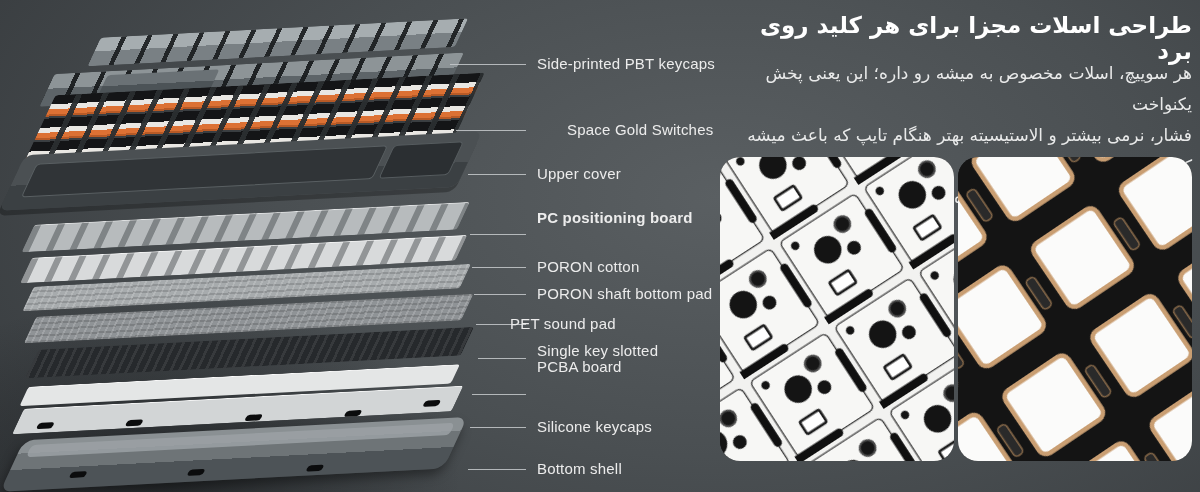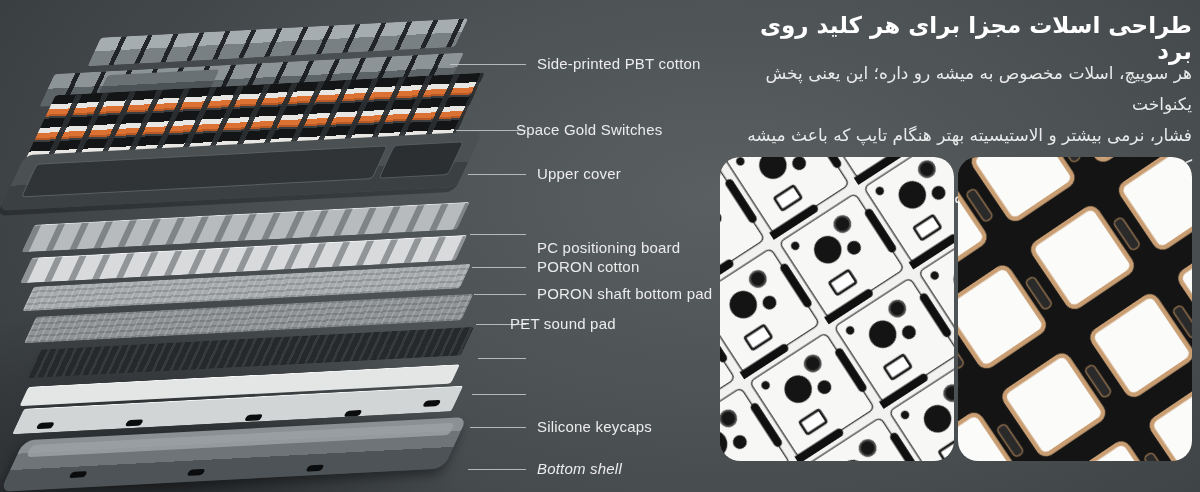--- a/index.html
+++ b/index.html
@@ -109,29 +109,33 @@
   <div class="leader" style="left:468px;top:174px;width:58px;"></div>
   <div class="leader" style="left:470px;top:234px;width:56px;"></div>
   <div class="leader" style="left:472px;top:267px;width:54px;"></div>
   <div class="leader" style="left:474px;top:294px;width:52px;"></div>
   <div class="leader" style="left:476px;top:324px;width:50px;"></div>
   <div class="leader" style="left:478px;top:358px;width:48px;"></div>
   <div class="leader" style="left:472px;top:394px;width:54px;"></div>
   <div class="leader" style="left:470px;top:427px;width:56px;"></div>
   <div class="leader" style="left:468px;top:469px;width:58px;"></div>
 
-  <div class="callout" style="left:537px;top:54px;">Side-printed PBT cotton</div>
-  <div class="callout" style="left:516px;top:120px;">Space Gold Switches</div>
+  <div class="callout" style="left:537px;top:54px;">Side-printed PBT keycaps</div>
+  <div class="callout" style="left:567px;top:120px;">Space Gold Switches</div>
   <div class="callout" style="left:537px;top:164px;">Upper cover</div>
-  <div class="callout" style="left:537px;top:238px;">PC positioning board</div>
+  <div class="callout" style="left:537px;top:208px;font-weight:bold;">PC positioning board</div>
   <div class="callout" style="left:537px;top:257px;">PORON cotton</div>
   <div class="callout" style="left:537px;top:284px;">PORON shaft bottom pad</div>
   <div class="callout" style="left:510px;top:314px;">PET sound pad</div>
+  <div class="callout two-line" style="left:537px;top:343px;">
+    <div>Single key slotted</div>
+    <div>PCBA board</div>
+  </div>
   <div class="callout" style="left:537px;top:417px;">Silicone keycaps</div>
-  <div class="callout" style="left:537px;top:459px;font-style:italic;">Bottom shell</div>
+  <div class="callout" style="left:537px;top:459px;">Bottom shell</div>
 
   <h1 class="fa fa-title" style="margin:0;">طراحی اسلات مجزا برای هر کلید روی برد</h1>
   <div class="fa fa-par">
     <div>هر سوییچ، اسلات مخصوص به میشه رو داره؛ این یعنی پخش یکنواخت</div>
     <div>فشار، نرمی بیشتر و الاستیسیته بهتر هنگام تایپ که باعث میشه کاربر تجربه</div>
     <div>ای راحت‌تر و طبیعی‌تر در استفاده طولانی‌مدت از این کیبورد داشته باشه</div>
   </div>
 
   <div class="photo" style="left:720px;">
     <svg width="234" height="304" viewBox="0 0 234 304">

